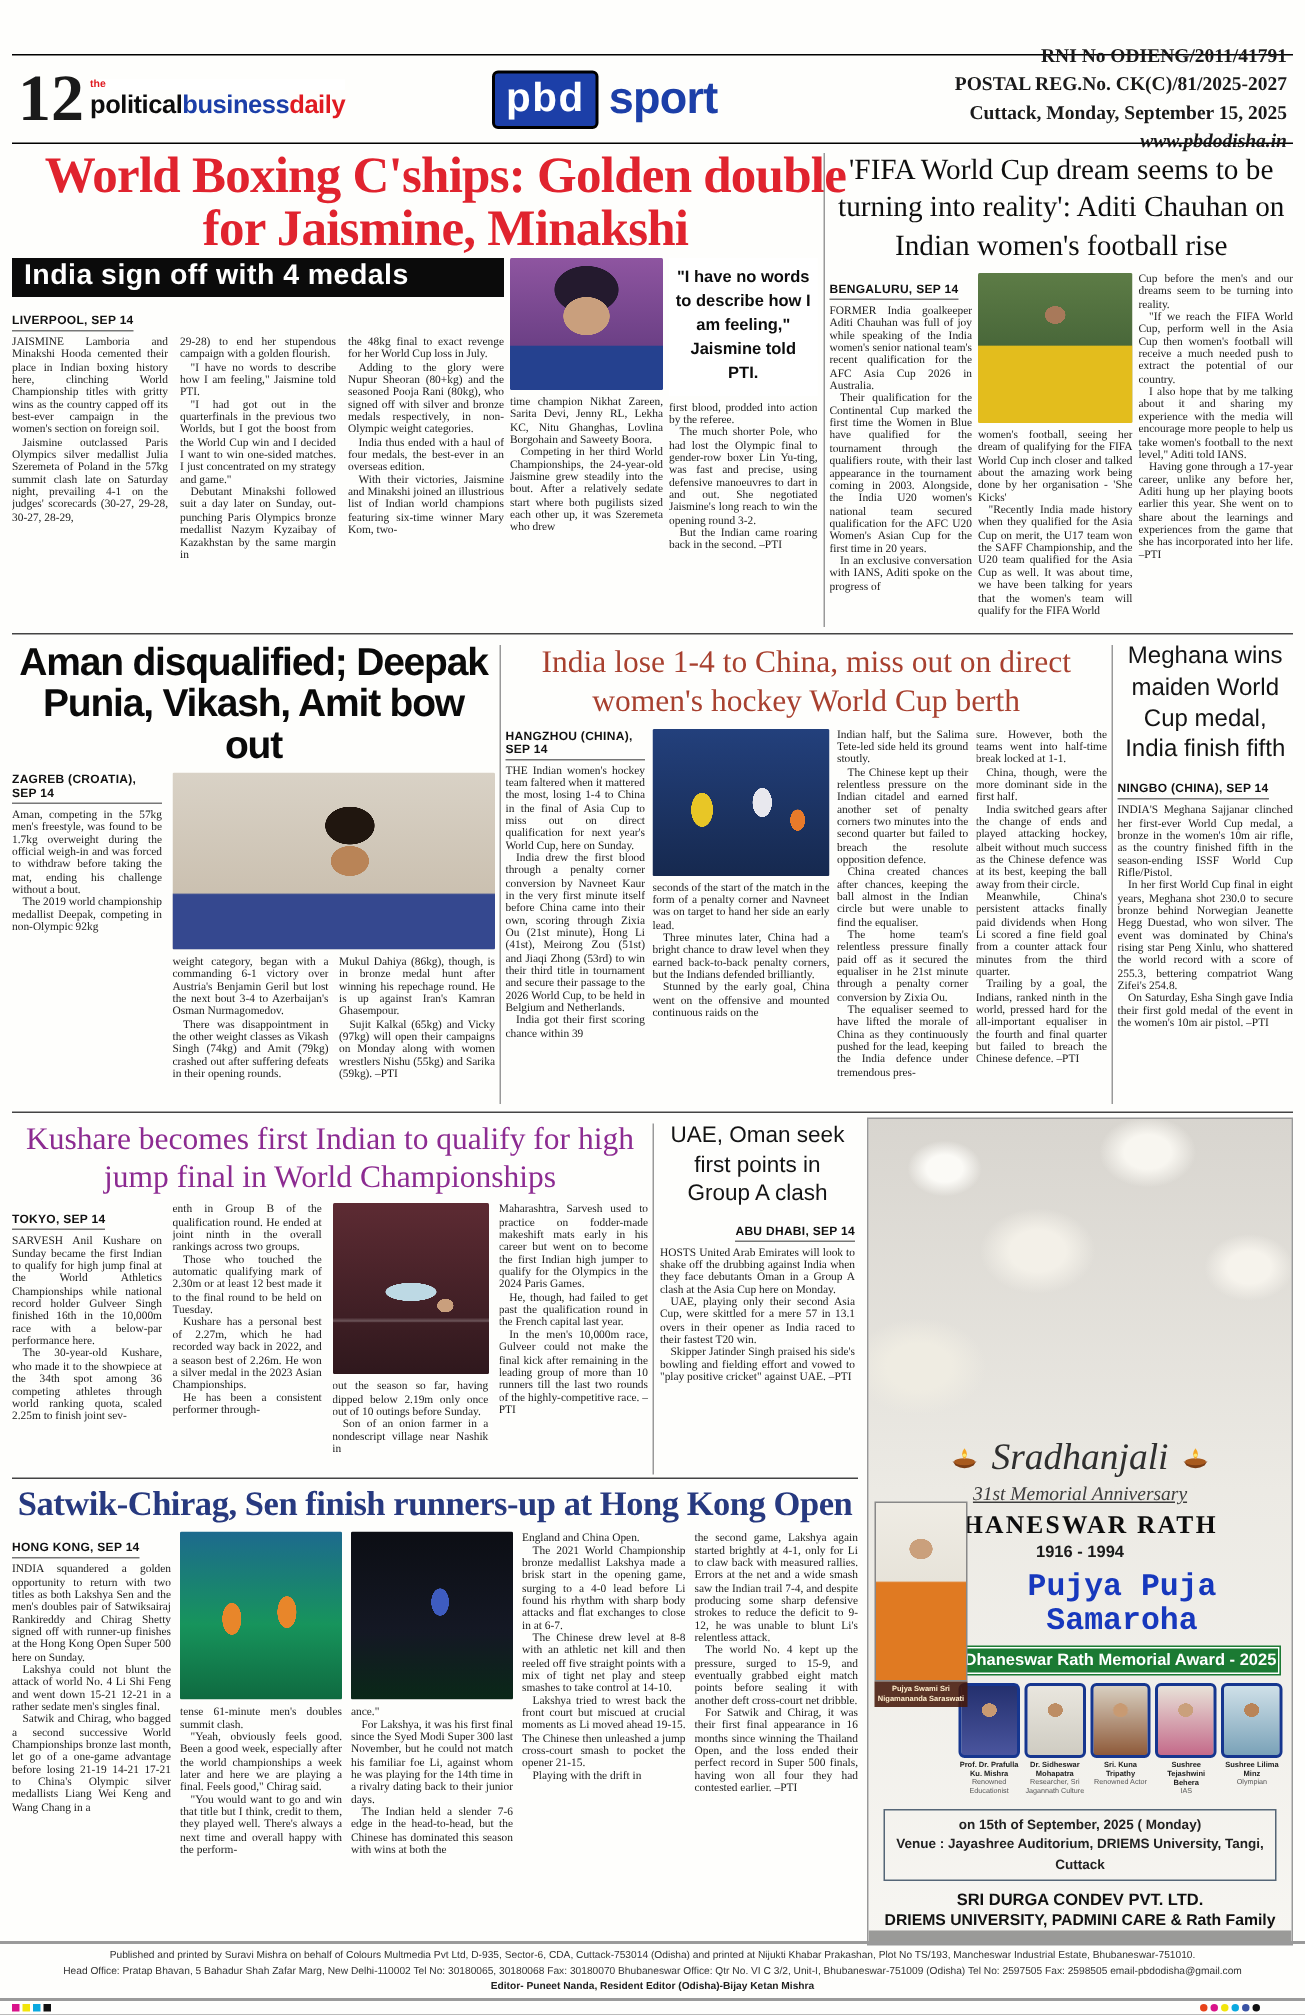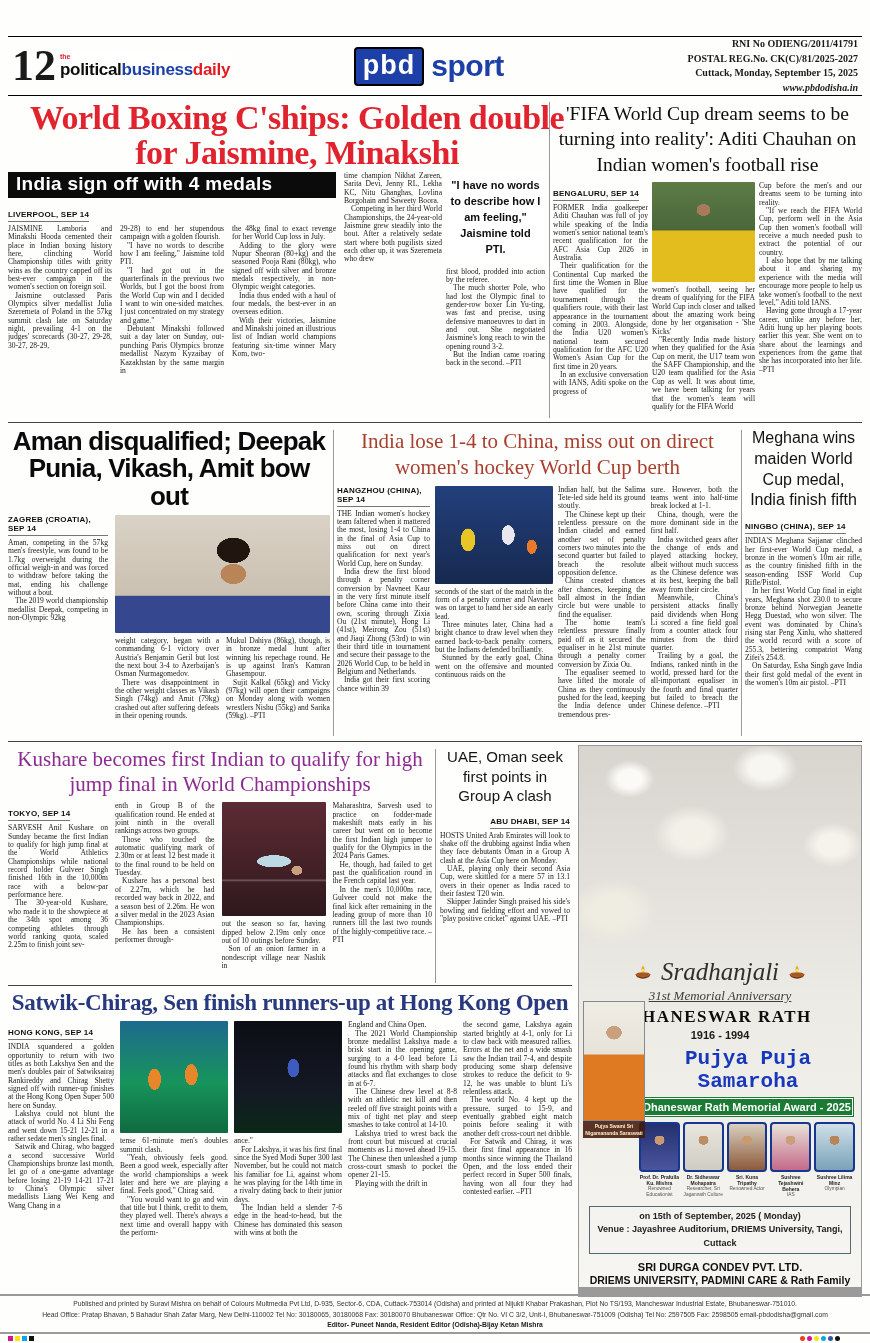--- a/index.html
+++ b/index.html
@@ -16,21 +16,21 @@
   .mh-left{display:flex;align-items:center;gap:4px;}
   .page-num{font-size:44px;font-weight:bold;line-height:.9;}
   .brand{display:flex;flex-direction:column;line-height:1;}
   .brand .the{color:var(--masthead-red);font:bold 7px "Liberation Sans",sans-serif;background:#fff;}
   .brand-words{font:bold 17px "Liberation Sans",sans-serif;letter-spacing:-.3px;}
   .w-pol{color:#0d0d0d;}.w-bus{color:var(--pbd-blue);}.w-day{color:var(--masthead-red);}
   .mh-center{display:flex;align-items:center;gap:7px;margin-right:60px;}
   .pbd-box{background:var(--pbd-blue);color:#fff;font:bold 27px "Liberation Sans",sans-serif;
     padding:1px 7px 3px;border:2px solid #000;border-radius:4px;letter-spacing:1px;}
   .sport-word{color:var(--pbd-blue);font:bold 30px "Liberation Sans",sans-serif;letter-spacing:-.5px;}
-  .pub-info{text-align:right;font-size:10px;font-weight:bold;line-height:1.45;}
+  .pub-info{text-align:right;font-size:13px;font-weight:bold;line-height:1.45;}
   .pub-info .site{font-style:italic;}
 
   
   .dateline{font:bold 8px "Liberation Sans",sans-serif;color:#111;display:inline-block;
     border-bottom:1px solid #777;padding-bottom:2px;margin-bottom:3px;letter-spacing:.2px;}
   .bodycol{text-align:justify;overflow:hidden;}
   .bodycol p{margin:0;font-size:7.6px;line-height:8.35px;}
   .bodycol p + p{text-indent:7px;}
   .cols{display:flex;}
   .photo{position:relative;overflow:hidden;border-radius:1px;flex:none;}
@@ -180,21 +180,21 @@
             <p>Debutant Minakshi followed suit a day later on Sunday, out-punching Paris Olympics bronze medallist Nazym Kyzaibay of Kazakhstan by the same margin in</p>
           </div>
         <div class="bodycol" style="flex:1;">
             <p>the 48kg final to exact revenge for her World Cup loss in July.</p>
             <p>Adding to the glory were Nupur Sheoran (80+kg) and the seasoned Pooja Rani (80kg), who signed off with silver and bronze medals respectively, in non-Olympic weight categories.</p>
             <p>India thus ended with a haul of four medals, the best-ever in an overseas edition.</p>
             <p>With their victories, Jaismine and Minakshi joined an illustrious list of Indian world champions featuring six-time winner Mary Kom, two-</p>
           </div>
       </div>
     </div>
-    <div style="width:102px;flex:none;display:flex;gap:4px;">
+    <div style="width:102px;flex:none;display:flex;flex-direction:column;gap:4px;">
       <div class="photo photo-boxer" style="height:88px;"></div>
       <div class="bodycol" style="flex:1;">
           <p>time champion Nikhat Zareen, Sarita Devi, Jenny RL, Lekha KC, Nitu Ghanghas, Lovlina Borgohain and Saweety Boora.</p>
           <p>Competing in her third World Championships, the 24-year-old Jaismine grew steadily into the bout. After a relatively sedate start where both pugilists sized each other up, it was Szeremeta who drew</p>
         </div>
     </div>
     <div style="width:99px;flex:none;display:flex;flex-direction:column;gap:4px;">
       <div class="quote-box">"I have no words to describe how I am feeling," Jaismine told PTI.</div>
       <div class="bodycol" style="flex:1;">
           <p>first blood, prodded into action by the referee.</p>

